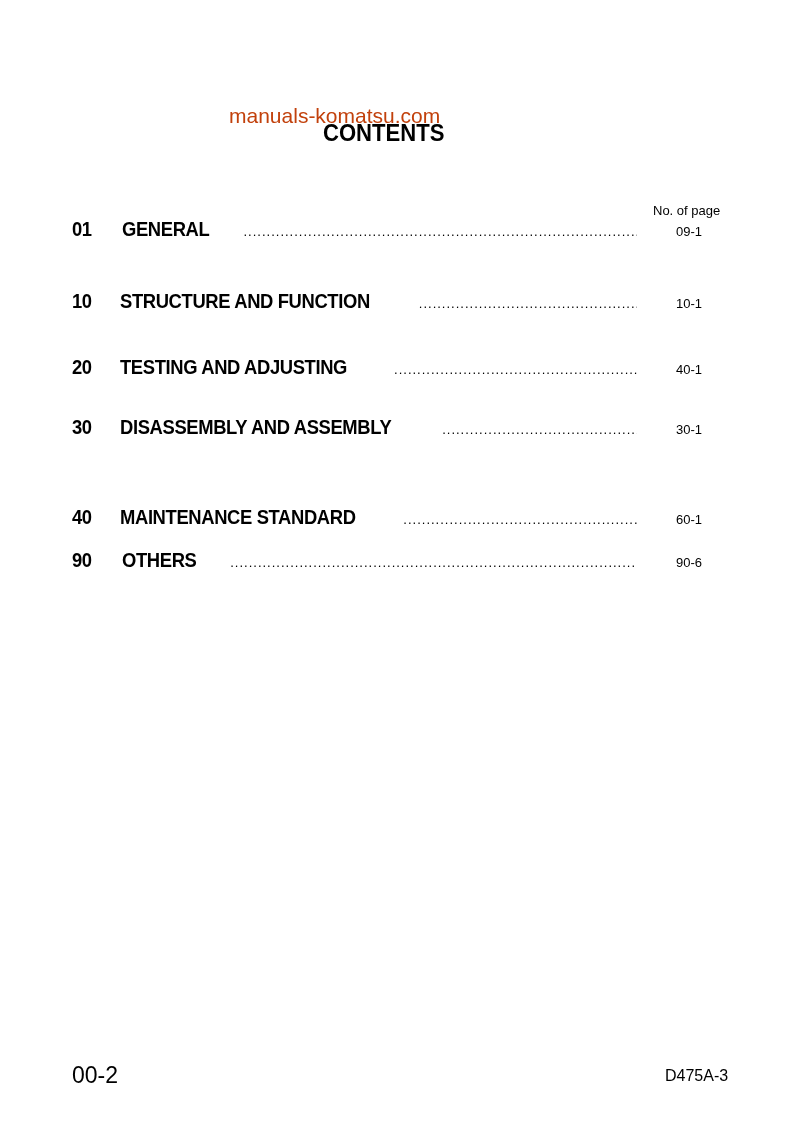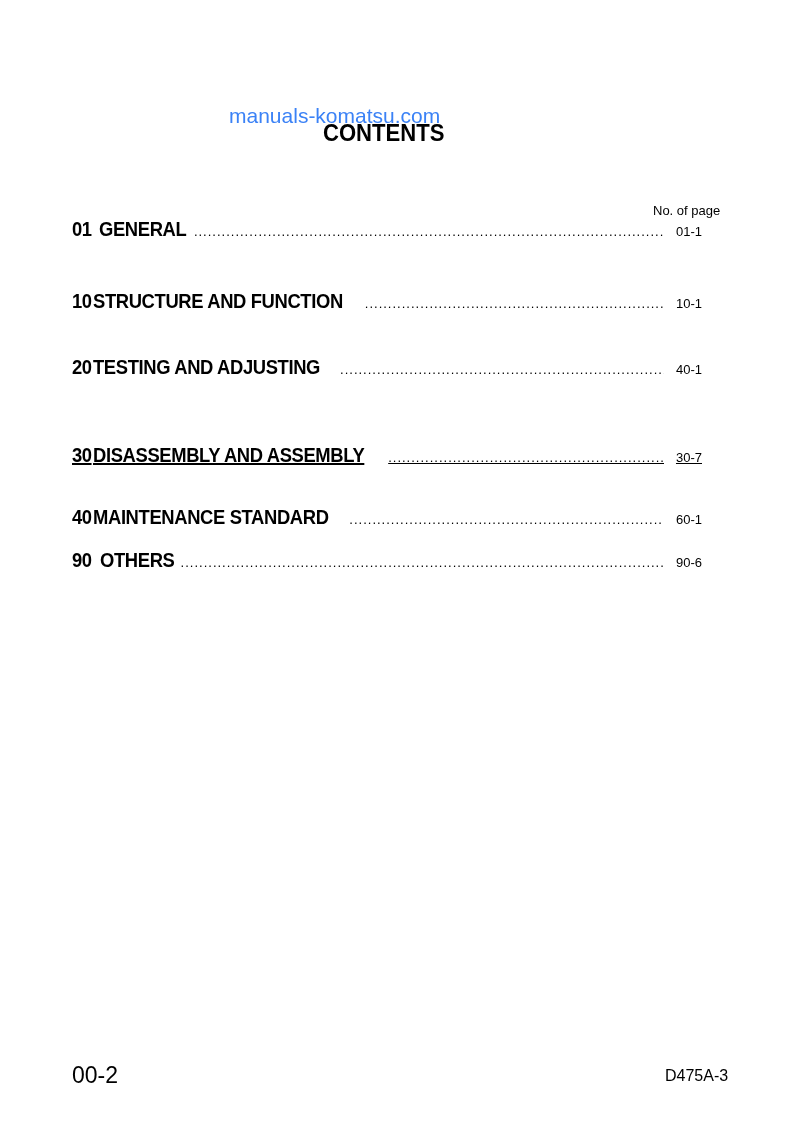--- a/index.html
+++ b/index.html
@@ -15,21 +15,21 @@
       font-family: "Liberation Sans", sans-serif;
       color: #000;
     }
     .watermark {
       position: absolute;
       left: 229px;
       top: 104px;
       font-size: 21px;
       font-weight: normal;
       letter-spacing: 0px;
-      color: #3b82f6;
+      color: #c2410c;
       z-index: 2;
       white-space: nowrap;
     }
     .title {
       position: absolute;
       left: 323px;
       top: 119px;
       font-size: 24px;
       font-weight: bold;
       transform: scaleX(0.92);
@@ -46,20 +46,21 @@
       white-space: nowrap;
     }
     .toc-row {
       position: absolute;
       left: 72px;
       width: 630px;
       height: 26px;
       display: flex;
       align-items: baseline;
       white-space: nowrap;
+      gap: 27px;
     }
     .toc-num {
       width: 48px;
       font-size: 20px;
       font-weight: bold;
       letter-spacing: -0.5px;
       transform: scaleX(0.92);
       transform-origin: left;
     }
     .toc-label {
@@ -105,42 +106,42 @@
 <body>
 
 <div class="watermark">manuals-komatsu.com</div>
 <div class="title">CONTENTS</div>
 <div class="page-col-header">No. of page</div>
 
 <div class="toc-row" style="top:218px;">
   <span class="toc-num">01</span>
   <span class="toc-label">GENERAL</span>
   <span class="toc-dots"></span>
-  <span class="toc-page">01-1</span>
+  <span class="toc-page">09-1</span>
 </div>
 
 <div class="toc-row" style="top:290px;">
   <span class="toc-num">10</span>
   <span class="toc-label">STRUCTURE AND FUNCTION</span>
   <span class="toc-dots"></span>
   <span class="toc-page">10-1</span>
 </div>
 
 <div class="toc-row" style="top:356px;">
   <span class="toc-num">20</span>
   <span class="toc-label">TESTING AND ADJUSTING</span>
   <span class="toc-dots"></span>
   <span class="toc-page">40-1</span>
 </div>
 
-<div class="toc-row" style="top:444px;text-decoration:underline;">
+<div class="toc-row" style="top:416px;">
   <span class="toc-num">30</span>
   <span class="toc-label">DISASSEMBLY AND ASSEMBLY</span>
   <span class="toc-dots"></span>
-  <span class="toc-page">30-7</span>
+  <span class="toc-page">30-1</span>
 </div>
 
 <div class="toc-row" style="top:506px;">
   <span class="toc-num">40</span>
   <span class="toc-label">MAINTENANCE STANDARD</span>
   <span class="toc-dots"></span>
   <span class="toc-page">60-1</span>
 </div>
 
 <div class="toc-row" style="top:549px;">

